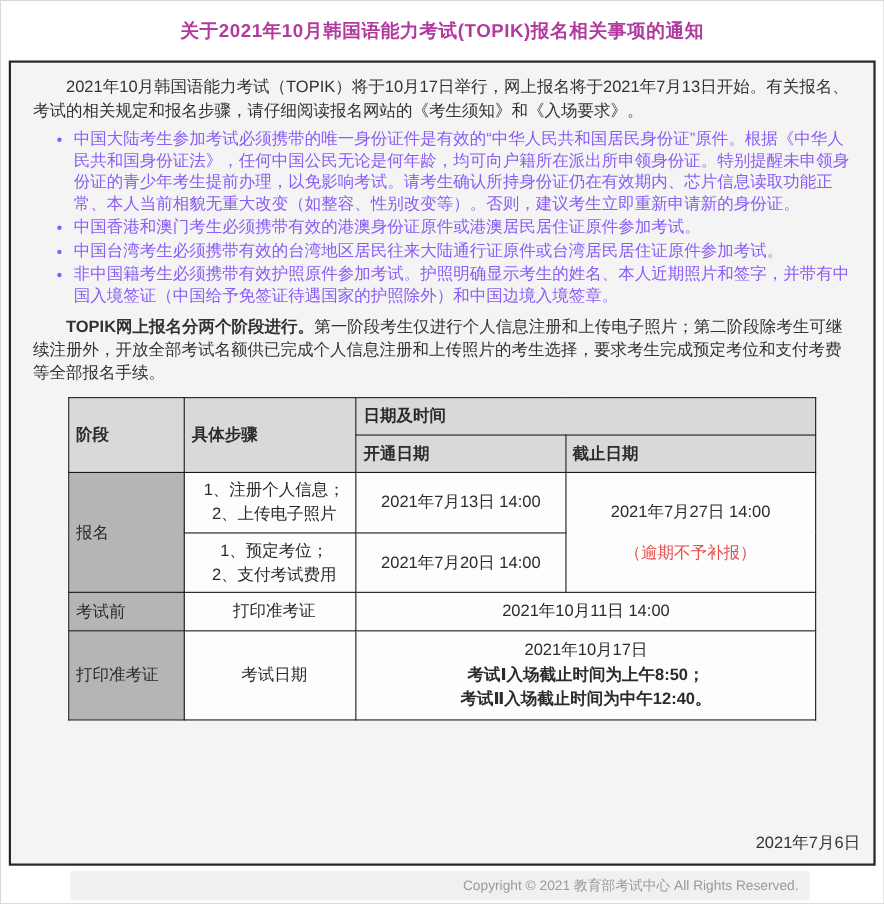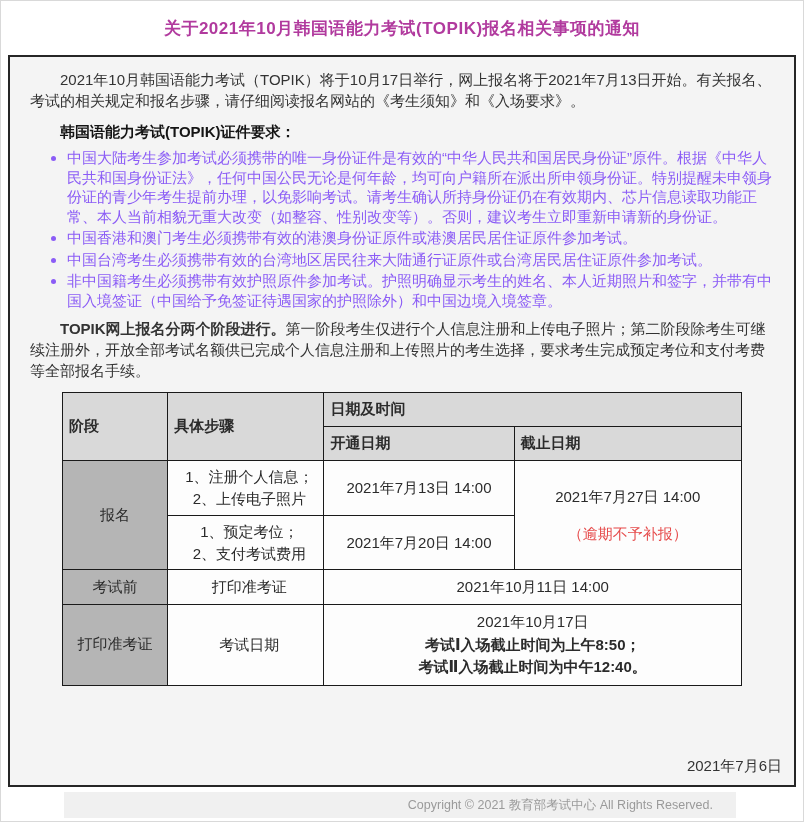--- a/index.html
+++ b/index.html
@@ -69,21 +69,20 @@
     border: 1px solid #1a1a1a;
   }
   table.schedule th {
     background: #d9d9d9;
     font-weight: 700;
     text-align: left;
     padding: 7px 6px;
   }
   td.stage-cell {
     background: #b5b5b5;
-    text-align: center;
     width: 15.5%;
     padding: 6px;
   }
   td.steps-cell {
     width: 23%;
     text-align: center;
     padding: 5px 6px 5px 13px;
     line-height: 1.45;
   }
   td.date-cell {
@@ -108,38 +107,37 @@
   }
   .copyright-bar {
     position: absolute;
     left: 64px;
     top: 792px;
     width: 672px;
     height: 26px;
     background: #f0f0f0;
     text-align: right;
     line-height: 26px;
-    padding-right: 23px;
+    padding-right: 10px;
     font-size: 12.5px;
     color: #9a9a9a;
   }
 </style>
 </head>
 <body>
 
 <div class="frame"></div>
 
 <h1 class="notice-title">关于2021年10月韩国语能力考试(TOPIK)报名相关事项的通知</h1>
 
 <div class="content-box">
 
   <p class="para">2021年10月韩国语能力考试（TOPIK）将于10月17日举行，网上报名将于2021年7月13日开始。有关报名、考试的相关规定和报名步骤，请仔细阅读报名网站的《考生须知》和《入场要求》。</p>
 
 
-  <div class="section-heading">韩国语能力考试(TOPIK)证件要求：</div>
 
   <ul class="id-list">
     <li>中国大陆考生参加考试必须携带的唯一身份证件是有效的“中华人民共和国居民身份证”原件。根据《中华人民共和国身份证法》，任何中国公民无论是何年龄，均可向户籍所在派出所申领身份证。特别提醒未申领身份证的青少年考生提前办理，以免影响考试。请考生确认所持身份证仍在有效期内、芯片信息读取功能正常、本人当前相貌无重大改变（如整容、性别改变等）。否则，建议考生立即重新申请新的身份证。</li>
     <li>中国香港和澳门考生必须携带有效的港澳身份证原件或港澳居民居住证原件参加考试。</li>
     <li>中国台湾考生必须携带有效的台湾地区居民往来大陆通行证原件或台湾居民居住证原件参加考试。</li>
     <li>非中国籍考生必须携带有效护照原件参加考试。护照明确显示考生的姓名、本人近期照片和签字，并带有中国入境签证（中国给予免签证待遇国家的护照除外）和中国边境入境签章。</li>
   </ul>
 
 
   <p class="para"><span class="bold-line">TOPIK网上报名分两个阶段进行。</span><span>第一阶段考生仅进行个人信息注册和上传电子照片；第二阶段除考生可继续注册外，开放全部考试名额供已完成个人信息注册和上传照片的考生选择，要求考生完成预定考位和支付考费等全部报名手续。</span></p>

